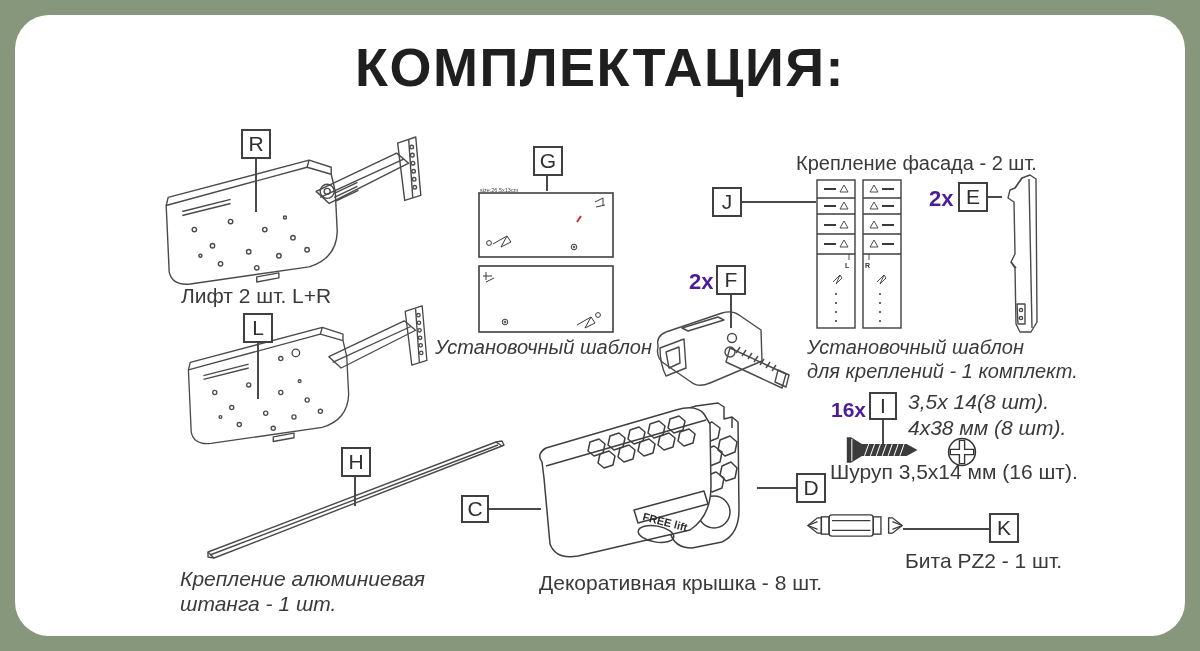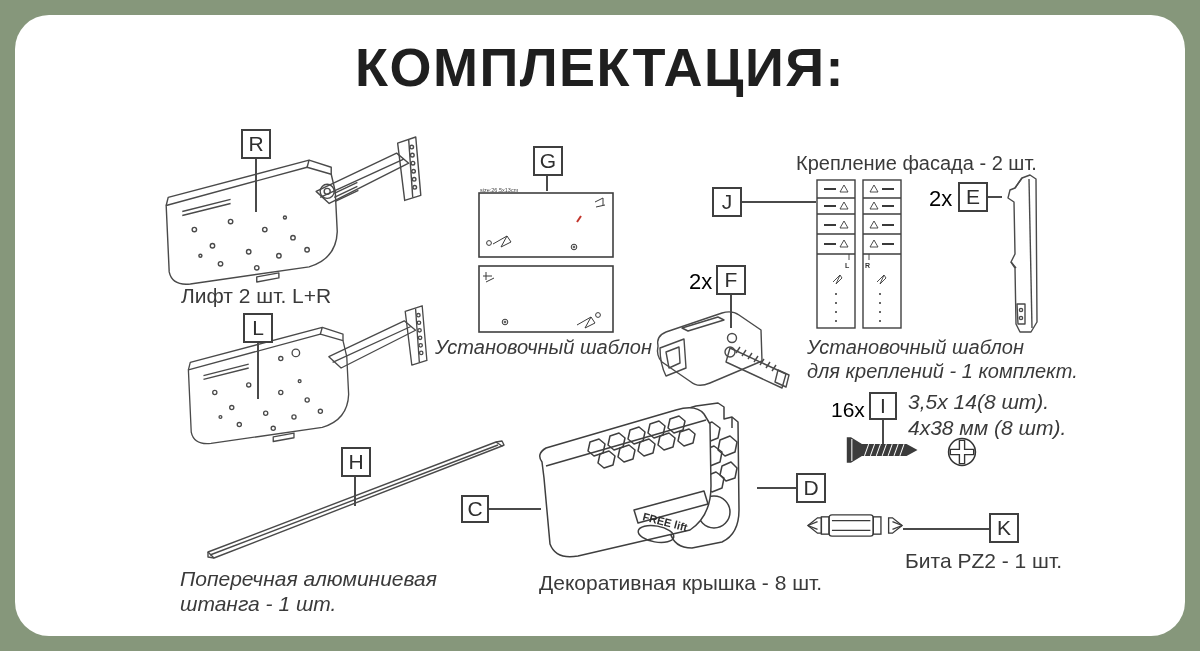--- a/index.html
+++ b/index.html
@@ -6,21 +6,21 @@
   #canvas{position:relative;width:1200px;height:651px;background:#86977b;
           font-family:"Liberation Sans", sans-serif;overflow:hidden;padding-left:40px;}
   #card{position:absolute;left:15px;top:15px;width:1170px;height:621px;
         background:#ffffff;border-radius:34px;}
   .abs{position:absolute;}
   #title{position:absolute;left:0;top:36px;width:1200px;text-align:center;
          font-size:54px;font-weight:bold;letter-spacing:1.5px;color:#1f1f1f;}
   .tag{position:absolute;width:30px;height:30px;background:#fff;
        border:2px solid #3f3f3f;display:flex;align-items:center;justify-content:center;
        font-size:21px;color:#2f2f2f;box-sizing:border-box;}
-  .qty{position:absolute;font-size:22px;color:#000000;}
+  .qty{position:absolute;font-size:22px;color:#4c1d95;font-weight:bold;}
   .leader{position:absolute;background:#4a4a4a;}
   .cap{position:absolute;font-size:21px;color:#3a3a3a;line-height:25px;white-space:nowrap;}
   .cap20{font-size:20px;line-height:24px;}
   .cap-line{display:block;font-style:italic;}
   svg{position:absolute;overflow:visible;}
 </style>
 </head>
 <body>
 
 <div id="canvas">
@@ -229,20 +229,21 @@
     <path d="M3,4 L8,4 L21,12 L74,12 L87,19 L74,26 L21,26 L8,34 L3,34 Z" fill="#3b3b3b" stroke="none"></path>
     <path d="M9,6 L9,32" stroke="#ffffff" stroke-width="1.2"></path>
     <path d="M24,26 L29,12 M31,26 L36,12 M38,26 L43,12 M45,26 L50,12 M52,26 L57,12 M59,26 L64,12 M66,26 L71,12" stroke="#ffffff" stroke-width="1.2"></path>
   </svg>
 
   <svg class="abs" style="left:946px;top:436px" width="32" height="32" viewBox="0 0 37 37">
     <circle cx="18.5" cy="18.5" r="15.5" fill="none" stroke="#333" stroke-width="1.8"></circle>
     <path d="M15.5,5 H21.5 V15.5 H32 V21.5 H21.5 V32 H15.5 V21.5 H5 V15.5 H15.5 Z" fill="#fff" stroke="#333" stroke-width="1.6"></path>
   </svg>
 
+  <div class="cap" style="left:830px;top:459px">Шуруп 3,5х14 мм (16 шт).</div>
 
   <svg class="abs" style="left:806px;top:511px" width="98" height="29" viewBox="0 0 102 30">
     <g fill="none" stroke="#3a3a3a" stroke-width="1.4">
       <path d="M2,15 L12,7 L16,7 L16,23 L12,23 Z"></path>
       <path d="M2,15 L12,11 M2,15 L12,19"></path>
       <rect x="16" y="6" width="8" height="18"></rect>
       <rect x="24" y="4" width="46" height="22" rx="3"></rect>
       <path d="M27,10 H67 M27,20 H67"></path>
       <rect x="70" y="6" width="8" height="18"></rect>
       <path d="M100,15 L90,7 L86,7 L86,23 L90,23 Z"></path>
@@ -293,16 +294,16 @@
       <path d="M298,6 L304,5 L306,9 L304,10"></path>
     </g>
   </svg>
 
   <div class="tag" style="left:461px;top:495px;width:28px;height:28px">
       <span>C</span>
     </div>
   <div class="leader" style="left:489px;top:508px;width:52px;height:2px"></div>
 
   <div class="cap" style="left:180px;top:566px">
-    <span class="cap-line">Поперечная алюминиевая</span>
+    <span class="cap-line">Крепление алюминиевая</span>
     <span class="cap-line">штанга - 1 шт.</span>
   </div>
 </div>
 
 </body></html>

